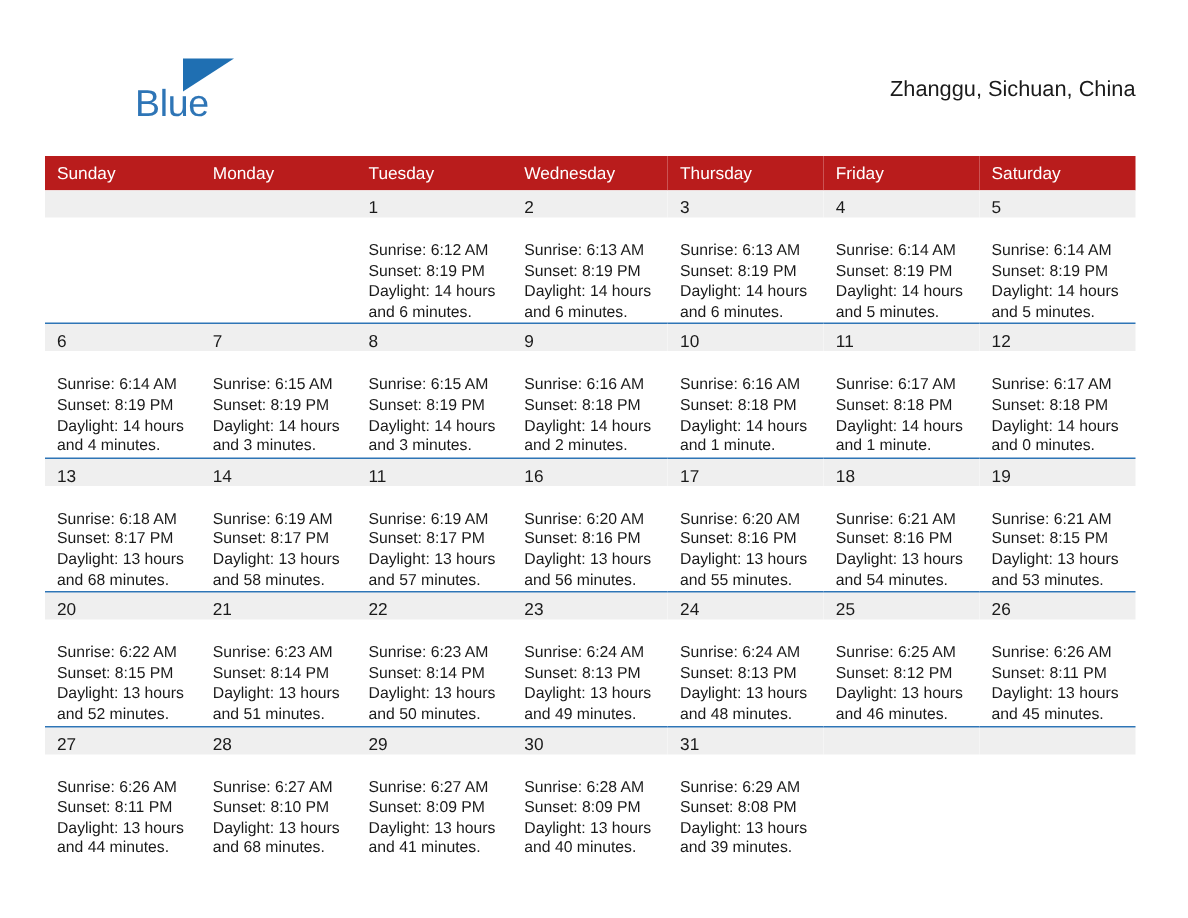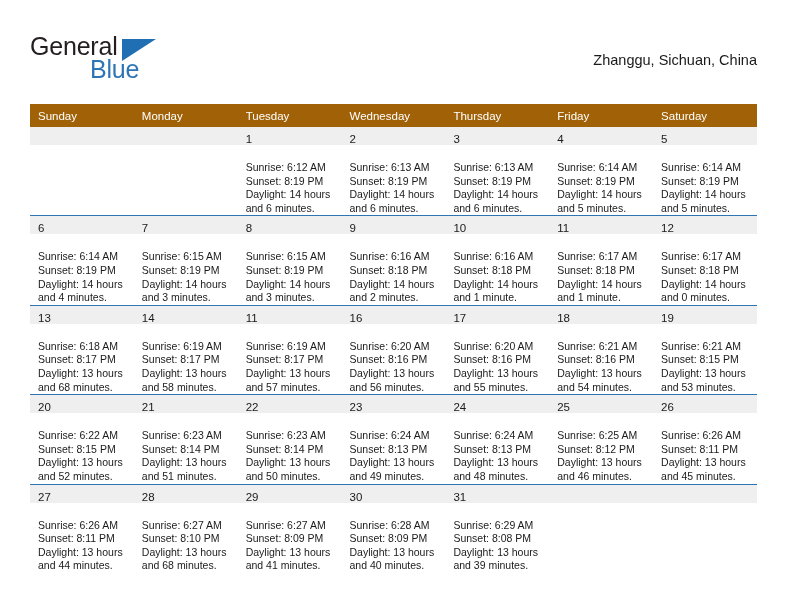--- a/index.html
+++ b/index.html
@@ -90,21 +90,21 @@
     left: 30px;
     top: 104px;
     width: 727px;
   }
   table.cal {
     width: 727px;
     border-collapse: collapse;
     table-layout: fixed;
   }
   table.cal th {
-    background: #a16207;
+    background: #b91c1c;
     color: #ffffff;
     font-size: 11.5px;
     font-weight: normal;
     text-align: left;
     padding: 5px 0 5px 8px;
     height: 13px;
     vertical-align: middle;
   }
   table.cal td {
     vertical-align: top;
@@ -141,21 +141,20 @@
   }
 </style>
 </head>
 <body>
 
 <div class="page">
 
   <div class="header">
 
     <div class="brand">
-      <span class="brand-general">General</span>
       <span class="brand-triangle"></span>
       <span class="brand-blue">Blue</span>
     </div>
 
     <div class="title-wrap">
       <div class="cal-location">Zhanggu, Sichuan, China</div>
     </div>
 
   </div>
 

